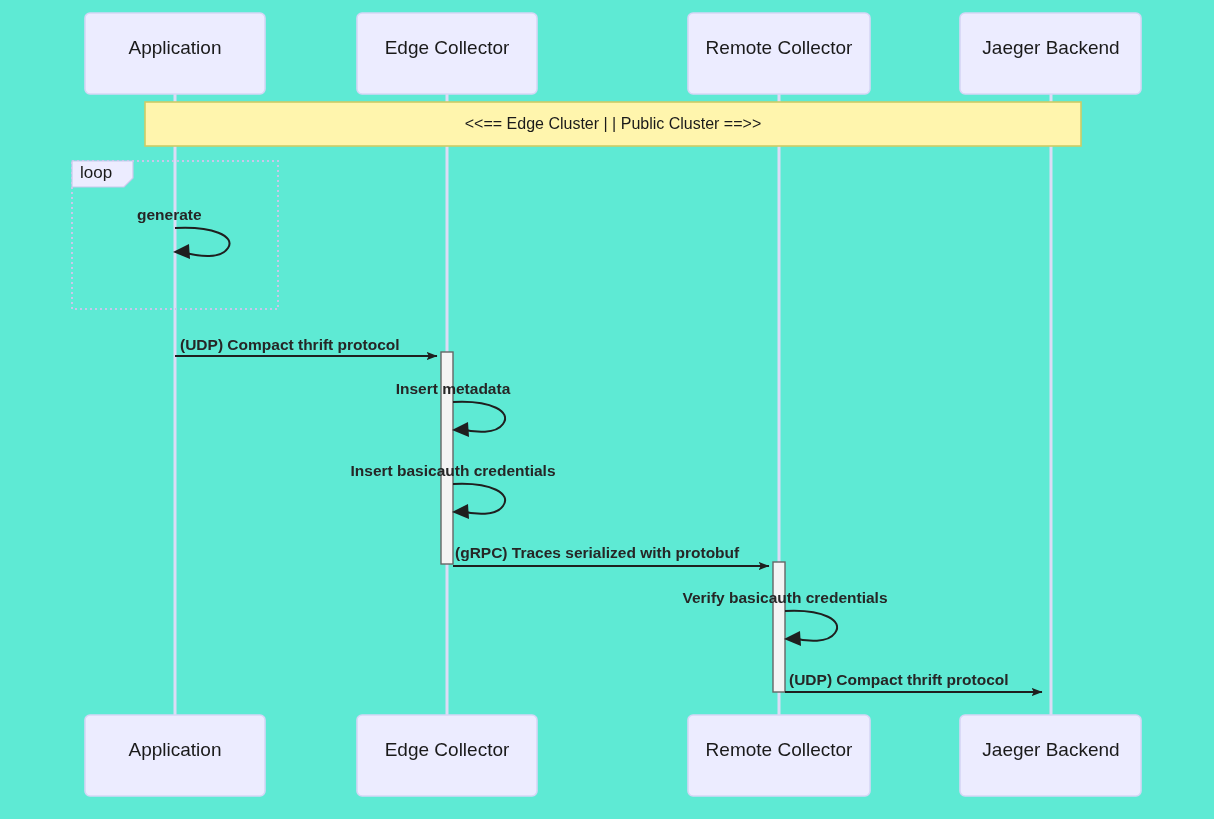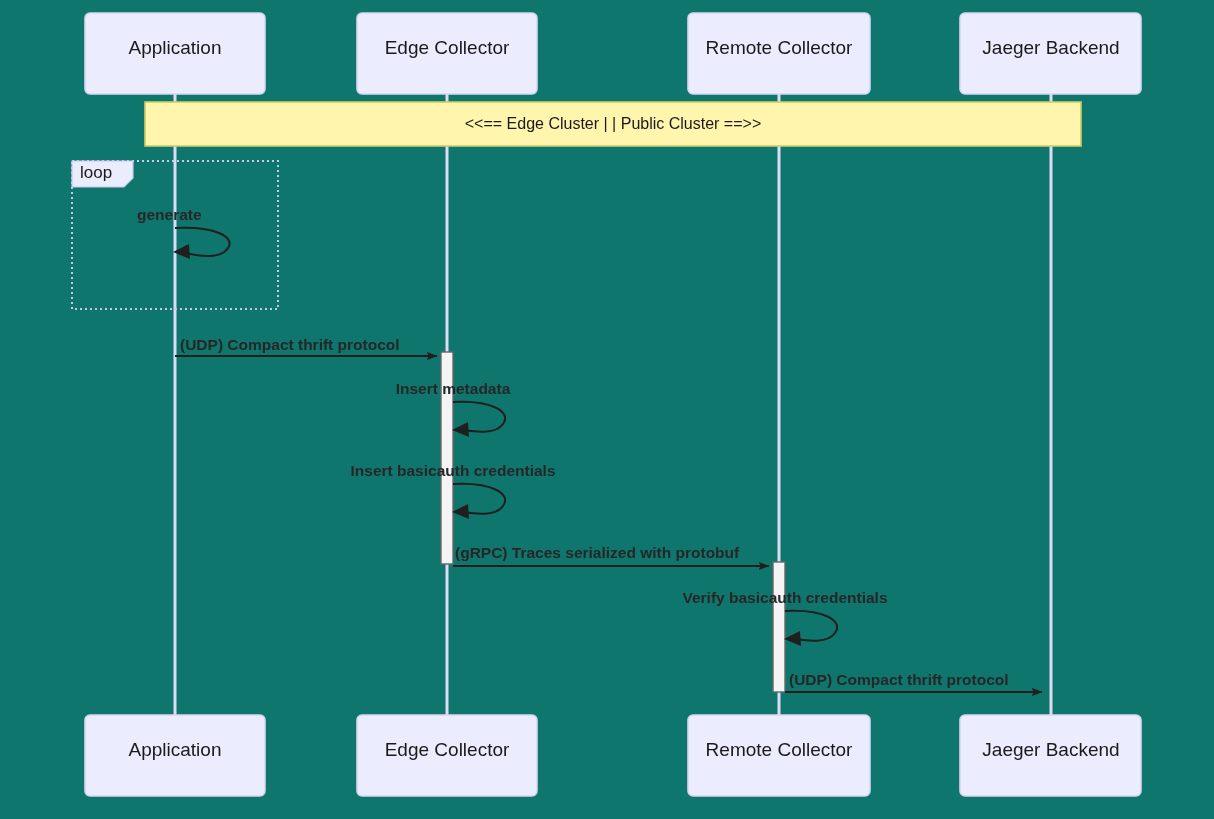--- a/index.html
+++ b/index.html
@@ -7,21 +7,21 @@
     padding: 0;
     background: #ffffff;
   }
   body {
     font-family: "Liberation Sans", sans-serif;
   }
   #diagram-root {
     position: relative;
     width: 1214px;
     height: 819px;
-    background: #0f766e;
+    background: #5eead4;
     overflow: hidden;
   }
   svg.seq {
     display: block;
     width: 1214px;
     height: 819px;
   }
   .participant-box {
     fill: #ECECFF;
     stroke: #D6D6F6;

